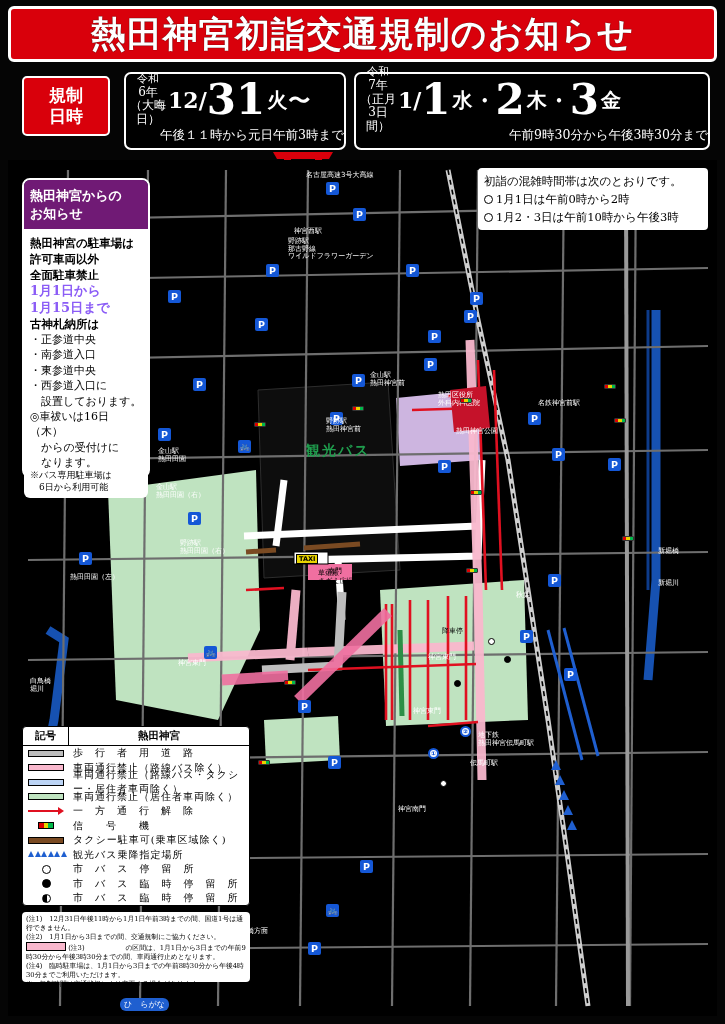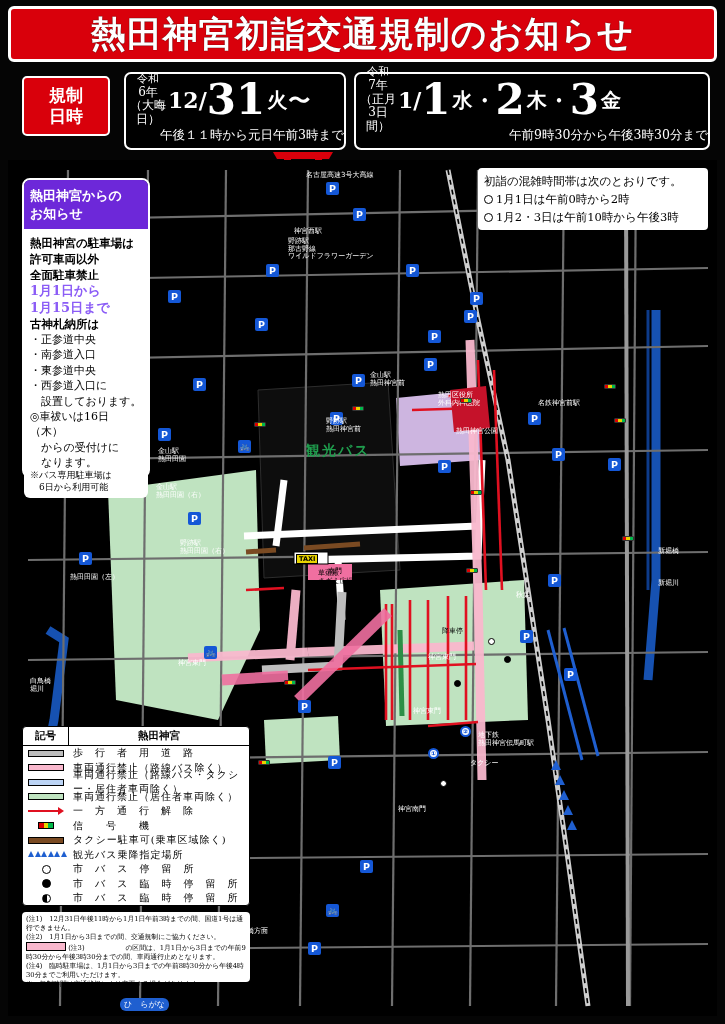--- a/index.html
+++ b/index.html
@@ -91,21 +91,21 @@
   
   .panel {
     position: absolute; background: #ffffff; color: #000; border-radius: 4px;
   }
   .panel-dark {
     position: absolute; background: #0a1b3a; color: #fff; border: 2px solid #fff; border-radius: 8px;
   }
 
   .atsuta-box { left: 14px; top: 18px; width: 128px; height: 300px; }
   .atsuta-head {
-    background: #6d28d9; color: #fff; font-weight: bold; font-size: 13px;
+    background: #701a75; color: #fff; font-weight: bold; font-size: 13px;
     padding: 7px 6px; border-radius: 6px 6px 0 0; line-height: 1.35;
     font-family: "DejaVu Serif","Liberation Serif",serif;
   }
   .atsuta-body {
     background: #fff; color: #000; padding: 6px 6px 4px 6px;
     font-size: 11px; line-height: 1.4; border-radius: 0 0 6px 6px;
     font-family: "DejaVu Serif","Liberation Serif",serif;
   }
   .atsuta-body .b { font-weight: bold; font-size: 11.5px; }
   .atsuta-body .red { color: #8b5cf6; font-weight: bold; font-size: 13px; line-height:1.25; }
@@ -591,21 +591,21 @@
         <div class="mlabel w" style="left: 22px; top: 518px; white-space: pre-line;">白鳥橋
 堀川</div>
         <div class="mlabel k" style="left: 434px; top: 468px; white-space: pre-line;">降車停</div>
         <div class="mlabel w" style="left: 508px; top: 432px; white-space: pre-line;">秋葉</div>
         <div class="mlabel k" style="left: 310px; top: 410px; white-space: pre-line;">草薙殿
 さざえ広場</div>
         <div class="mlabel k" style="left: 320px; top: 408px; white-space: pre-line;">南門</div>
         <div class="mlabel w" style="left: 530px; top: 240px; white-space: pre-line;">名鉄神宮前駅</div>
         <div class="mlabel w" style="left: 470px; top: 572px; white-space: pre-line;">地下鉄
 熱田神宮伝馬町駅</div>
-        <div class="mlabel w" style="left: 462px; top: 600px; white-space: pre-line;">タクシー</div>
+        <div class="mlabel w" style="left: 462px; top: 600px; white-space: pre-line;">伝馬町駅</div>
         <div class="mlabel w" style="left: 390px; top: 646px; white-space: pre-line;">神宮南門</div>
         <div class="mlabel w" style="left: 225px; top: 768px; white-space: pre-line;">内田橋方面</div>
       </div>
 
     <div class="taxi" style="left:288px;top:394px">TAXI</div>
     <div class="metro" style="left:420px;top:588px">①</div>
     <div class="metro" style="left:452px;top:566px">②</div>
     <div class="busstop" style="left:480px;top:478px"></div>
     <div class="busstop filled" style="left:496px;top:496px"></div>
     <div class="busstop" style="left:432px;top:620px"></div>

